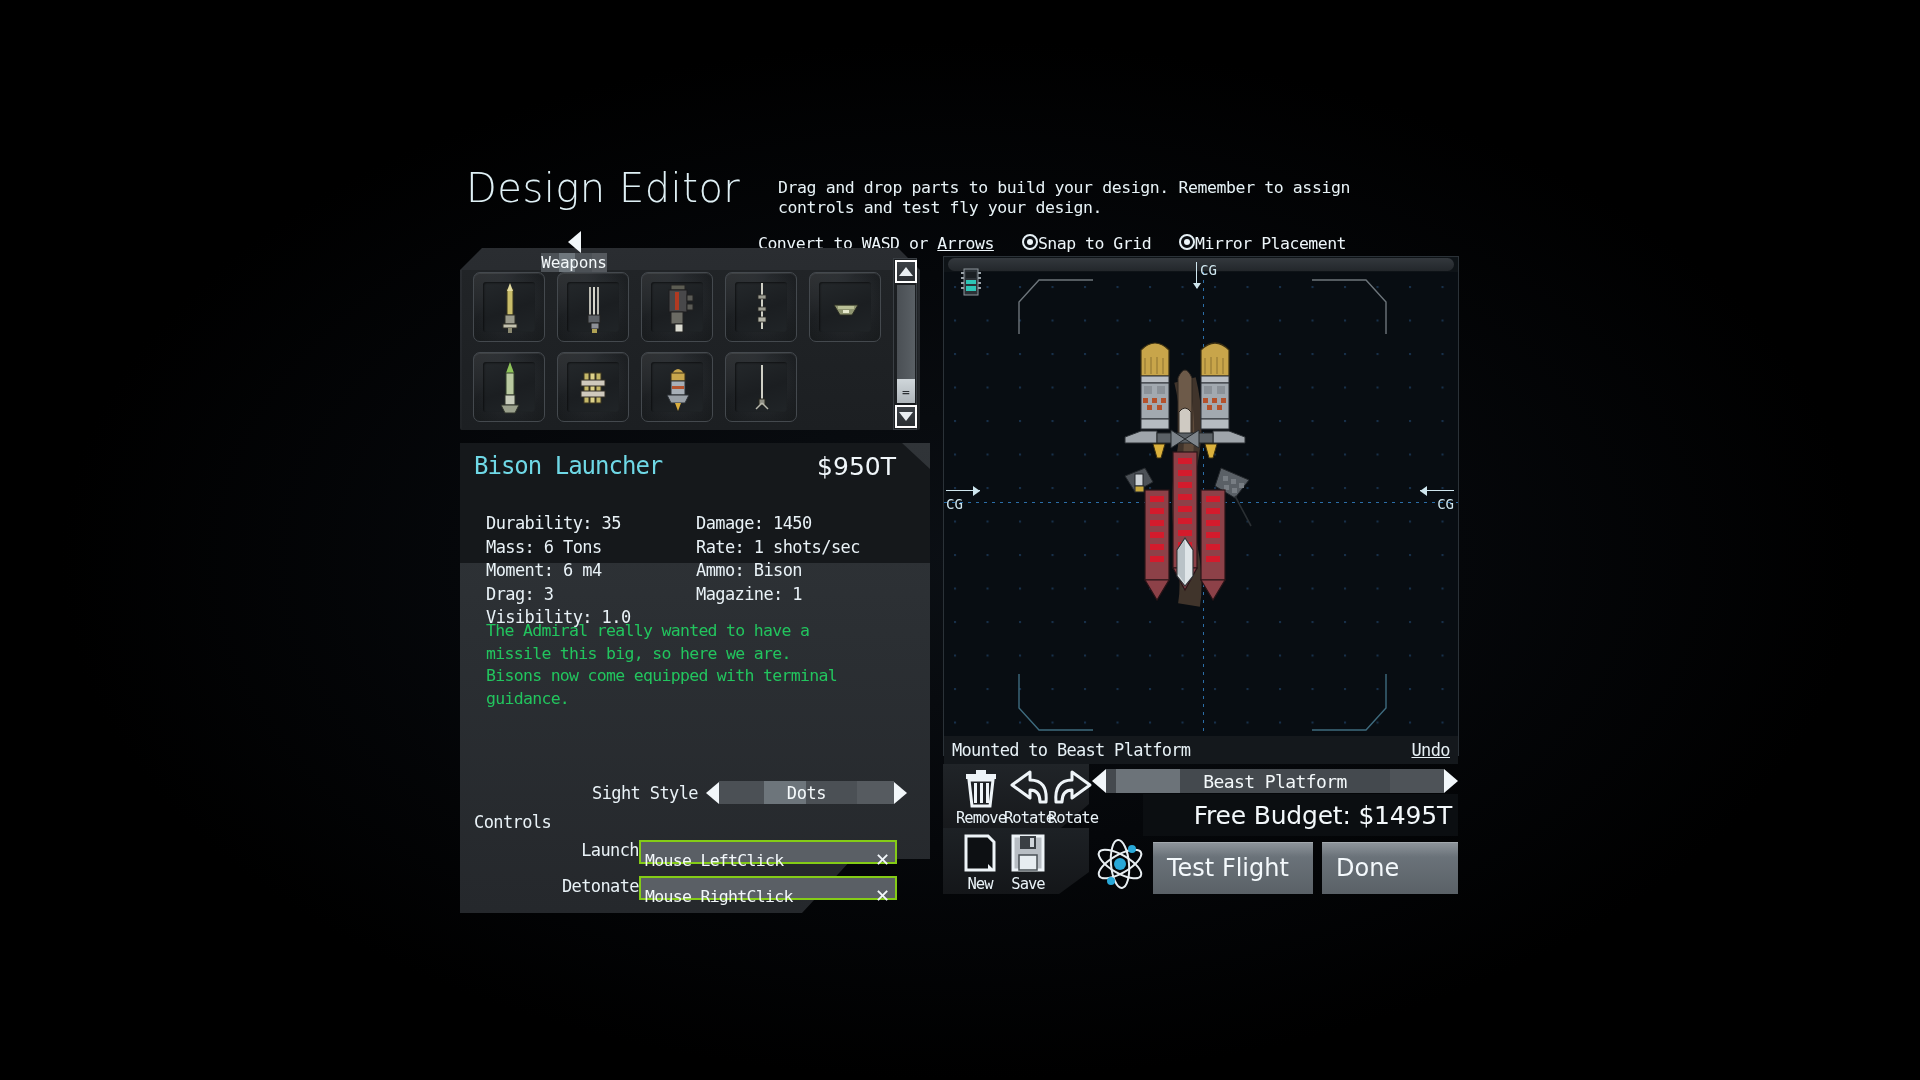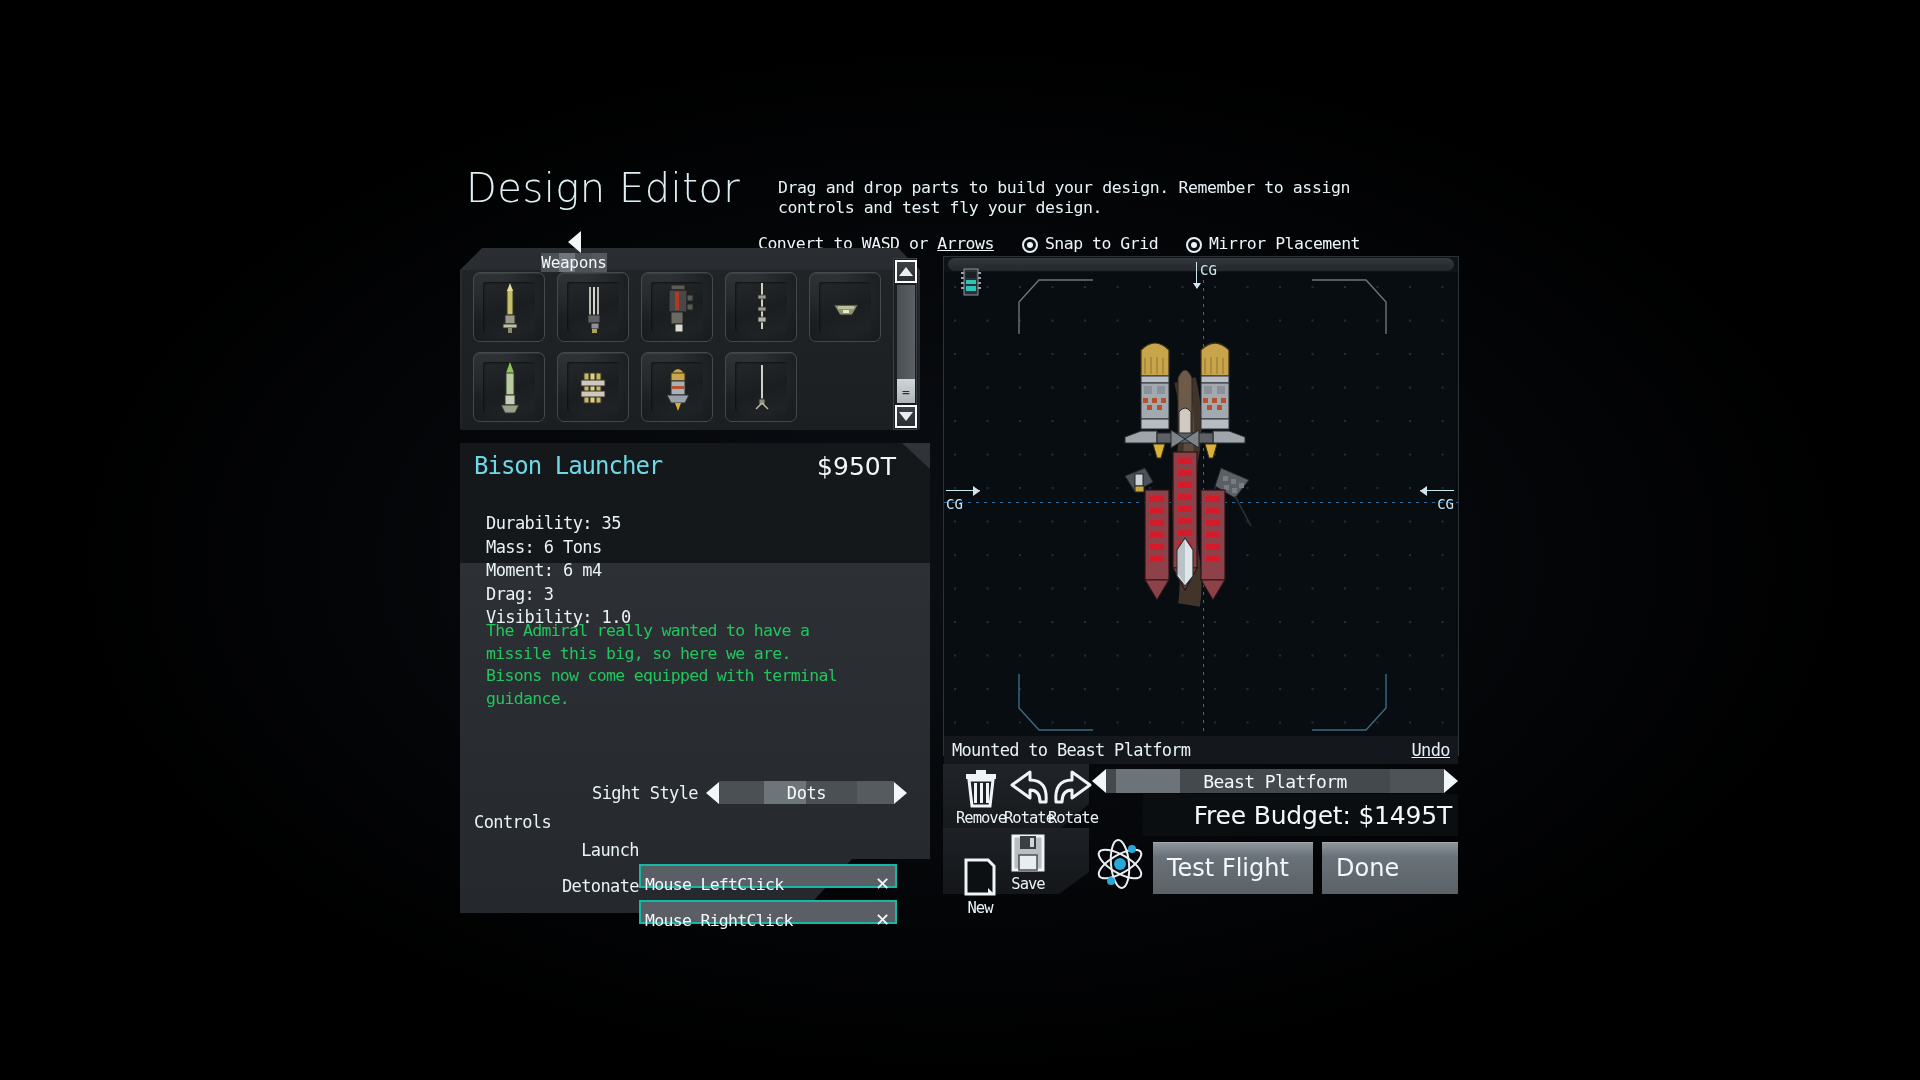--- a/index.html
+++ b/index.html
@@ -35,21 +35,21 @@
 
   
   .toolrow{
     position:absolute; left:758px; top:230px;
     height:26px; display:flex; align-items:center;
     font-family:"DejaVu Sans Mono", monospace;
     font-size:16.5px; color:#eef6fa; letter-spacing:-0.5px;
   }
   .toolrow .lbl{ white-space:pre; }
   .toolrow .link{ text-decoration:underline; cursor:pointer; white-space:pre; }
-  .radio-grp{ display:flex; align-items:flex-end; gap:7px; margin-left:28px; cursor:pointer; }
+  .radio-grp{ display:flex; align-items:flex-start; margin-left:28px; cursor:pointer; }
   .radio{
     width:16px; height:16px; border-radius:50%;
     border:2px solid #e6f0f5; position:relative; background:#0a0d11;
   }
   .radio.on::after{
     content:""; position:absolute; left:3px; top:3px;
     width:6px; height:6px; border-radius:50%; background:#eef6fa;
   }
 
   
@@ -189,23 +189,23 @@
     font-family:"DejaVu Sans Mono",monospace; font-size:17px; color:#e9f2f7; letter-spacing:-0.6px;
   }
   .ctrlrow{
     position:absolute; width:440px; height:26px; display:flex; 
   }
   .ctrlrow .lbl{
     width:165px; text-align:right;
     font-family:"DejaVu Sans Mono",monospace; font-size:17px; color:#e9f2f7; letter-spacing:-0.6px;
   }
   .bindbox{
-    width:258px; height:24px; background:#5a5f65; border:2px solid #14b8a6;
+    width:258px; height:24px; background:#5a5f65; border:2px solid #84cc16;
     display:flex; align-items:center; justify-content:space-between;
-    padding:16px 5px 0 4px; cursor:pointer;margin-top:24px;
+    padding:16px 5px 0 4px; cursor:pointer;
   }
   .bindbox .v{
     font-family:"DejaVu Sans Mono",monospace; font-size:16.5px; color:#f2f7fa; letter-spacing:-0.7px;
   }
   .bindbox .x{
     font-family:"DejaVu Sans",sans-serif; font-size:18px; color:#f2f7fa; line-height:1;
   }
 
   
   .canvaswrap{
@@ -470,20 +470,26 @@
   <div class="pname">Bison Launcher</div>
   <div class="pprice">$950T</div>
 
   <div class="stats">
     <div class="col">
       <div>Durability: 35</div>
       <div>Mass: 6 Tons</div>
       <div>Moment: 6 m4</div>
       <div>Drag: 3</div>
       <div>Visibility: 1.0</div>
+    </div>
+    <div class="col">
+      <div>Damage: 1450</div>
+      <div>Rate: 1 shots/sec</div>
+      <div>Ammo: Bison</div>
+      <div>Magazine: 1</div>
     </div>
   </div>
 
   <div class="pdesc">The Admiral really wanted to have a
 missile this big, so here we are.
 Bisons now come equipped with terminal
 guidance.</div>
 
   <div class="sightrow">
     <span class="sightlbl">Sight Style</span>
@@ -727,21 +733,21 @@
     <span class="cap">Rotate</span>
   </div>
 
   <div class="iconbtn" style="left:1045px; top:770px;">
     <svg width="42" height="38" viewBox="0 0 42 38">
       <path d="M4 32 q-2 -22 16 -22 l0 -8 l18 13 l-18 13 l0 -8 q-10 0 -10 12 z" fill="none" stroke="#eef4f8" stroke-width="3" stroke-linejoin="round"></path>
     </svg>
     <span class="cap">Rotate</span>
   </div>
 
-  <div class="iconbtn" style="left:952px; top:834px;margin-top:24px;">
+  <div class="iconbtn" style="left:952px; top:834px;">
     <svg width="34" height="40" viewBox="0 0 34 40">
       <path d="M3 2 h22 l6 6 v28 h-28 z" fill="#0d1013" stroke="#eef4f8" stroke-width="3"></path>
       <path d="M25 30 l6 6 h-6 z" fill="#eef4f8"></path>
     </svg>
     <span class="cap">New</span>
   </div>
 
   <div class="iconbtn" style="left:1000px; top:834px;">
     <svg width="34" height="40" viewBox="0 0 34 40">
       <rect x="2" y="2" width="30" height="34" fill="#b8bec4" stroke="#eef4f8" stroke-width="3"></rect>

